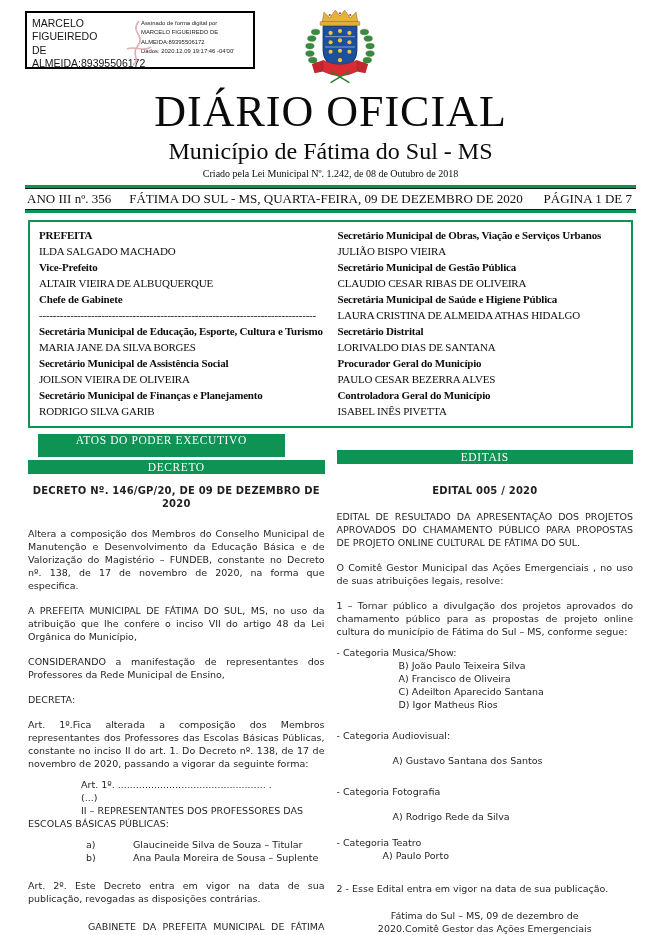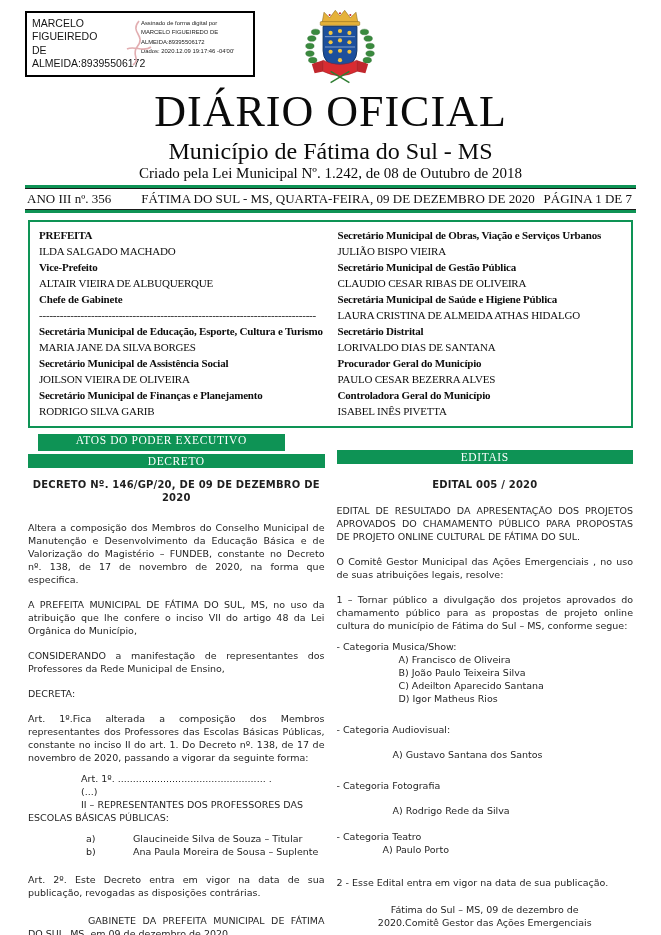--- a/index.html
+++ b/index.html
@@ -1,60 +1,60 @@
 <!DOCTYPE html>
 <html><head>
 <meta charset="utf-8">
 <style>
   html,body{margin:0;padding:0;background:#fff;}
   .page{position:relative;width:661px;height:935px;background:#fff;overflow:hidden;
         font-family:"DejaVu Sans",sans-serif;color:#1c1c1c;}
 
   
-  .sig-box{position:absolute;left:25px;top:11px;width:230px;height:66px;
+  .sig-box{position:absolute;left:25px;top:11px;width:230px;height:58px;
            border:2px solid #000;box-sizing:border-box;display:flex;
            padding:4px 5px;gap:5px;font-family:"Liberation Sans",sans-serif;background:#fff;}
   .sig-name{width:104px;font-size:10.5px;line-height:1.28;color:#151515;}
   .sig-details{position:relative;flex:1;font-size:5.9px;line-height:1.6;color:#222;padding-top:2px;}
   .sig-flourish{position:absolute;left:-22px;top:2px;pointer-events:none;}
 
   
   .crest{position:absolute;left:293px;top:5px;width:94px;height:84px;}
 
   
   .masthead{padding-top:86px;text-align:center;font-family:"Liberation Serif",serif;color:#0b0b0b;}
   .mast-title{font-size:44px;line-height:52px;letter-spacing:1px;font-weight:400;}
   .mast-sub{font-size:24px;line-height:26px;}
-  .mast-law{font-size:15px;line-height:17px;margin-top:1px;}
+  .mast-law{font-size:10px;line-height:17px;margin-top:1px;}
 
   
   .meta{margin:3px 25px 0 25px;}
   .hl-green{height:3px;background:var(--green);}
   .hl-black{height:1px;background:#1a1a1a;}
   .meta-row{display:flex;justify-content:space-between;align-items:center;
             font-family:"Liberation Serif",serif;font-size:13px;color:#111;
             padding:2px 4px 2px 2px;line-height:16px;}
-  .meta-left{display:flex;gap:30px;}
+  .meta-left{display:flex;gap:18px;}
 
   
   .off-box{margin:7px 28px 0 28px;border:2px solid var(--green);box-sizing:border-box;
            padding:5px 9px 7px 9px;display:flex;gap:14px;
            font-family:"Liberation Serif",serif;font-size:11px;line-height:16px;
            letter-spacing:-0.2px;color:#0d0d0d;}
   .off-col{flex:1;min-width:0;}
   .off-title{font-weight:bold;}
   .off-dashes{overflow:hidden;white-space:nowrap;}
 
   
   .cols{display:flex;gap:12px;padding:0 28px;}
   .col{flex:1;min-width:0;}
   .banner{background:var(--green);color:#fff;text-align:center;
           font-family:"Liberation Serif",serif;font-size:11.5px;letter-spacing:0.6px;
           height:14px;line-height:14px;}
-  .banner-atos{margin:6px 40px 0 10px;height:17px;line-height:13px;}
+  .banner-atos{margin:6px 40px 0 10px;height:23px;line-height:13px;}
   .banner-main{margin-top:3px;}
   .banner-spacer{height:19px;}
 
   
   .body-col{font-size:9.5px;line-height:13px;color:#1f1f1f;}
   .doc-heading{font-weight:bold;text-align:center;margin-top:10px;font-size:10px;letter-spacing:0.2px;}
   .para{text-align:justify;margin-top:12px;}
   .para-tight{text-align:justify;margin-top:13px;}
   .b{font-weight:normal;}
   .quote{margin-top:8px;}
@@ -239,22 +239,22 @@
 
     </div>
 
     <div class="col body-col">
       <div class="doc-heading">EDITAL 005 / 2020</div>
       <div class="para-tight">EDITAL DE RESULTADO DA APRESENTAÇÃO DOS PROJETOS APROVADOS DO CHAMAMENTO PÚBLICO PARA PROPOSTAS DE PROJETO ONLINE CULTURAL DE FÁTIMA DO SUL.</div>
       <div class="para">O Comitê Gestor Municipal das Ações Emergenciais , no uso de suas atribuições legais, resolve:</div>
       <div class="para">1 – Tornar público a divulgação dos projetos aprovados do chamamento público para as propostas de projeto online cultura do município de Fátima do Sul – MS, conforme segue:</div>
 
       <div class="cat" style="margin-top:8px">- Categoria Musica/Show:</div>
+      <div class="entry">B) João Paulo Teixeira Silva</div>
       <div class="entry">A) Francisco de Oliveira</div>
-      <div class="entry">B) João Paulo Teixeira Silva</div>
       <div class="entry">C) Adeilton Aparecido Santana</div>
       <div class="entry">D) Igor Matheus Rios</div>
 
       <div class="cat">- Categoria Audiovisual:</div>
       <div class="entry-mid">A) Gustavo Santana dos Santos</div>
 
       <div class="cat">- Categoria Fotografia</div>
       <div class="entry-mid">A) Rodrigo Rede da Silva</div>
 
       <div class="cat" style="margin-top:13px">- Categoria Teatro</div>

